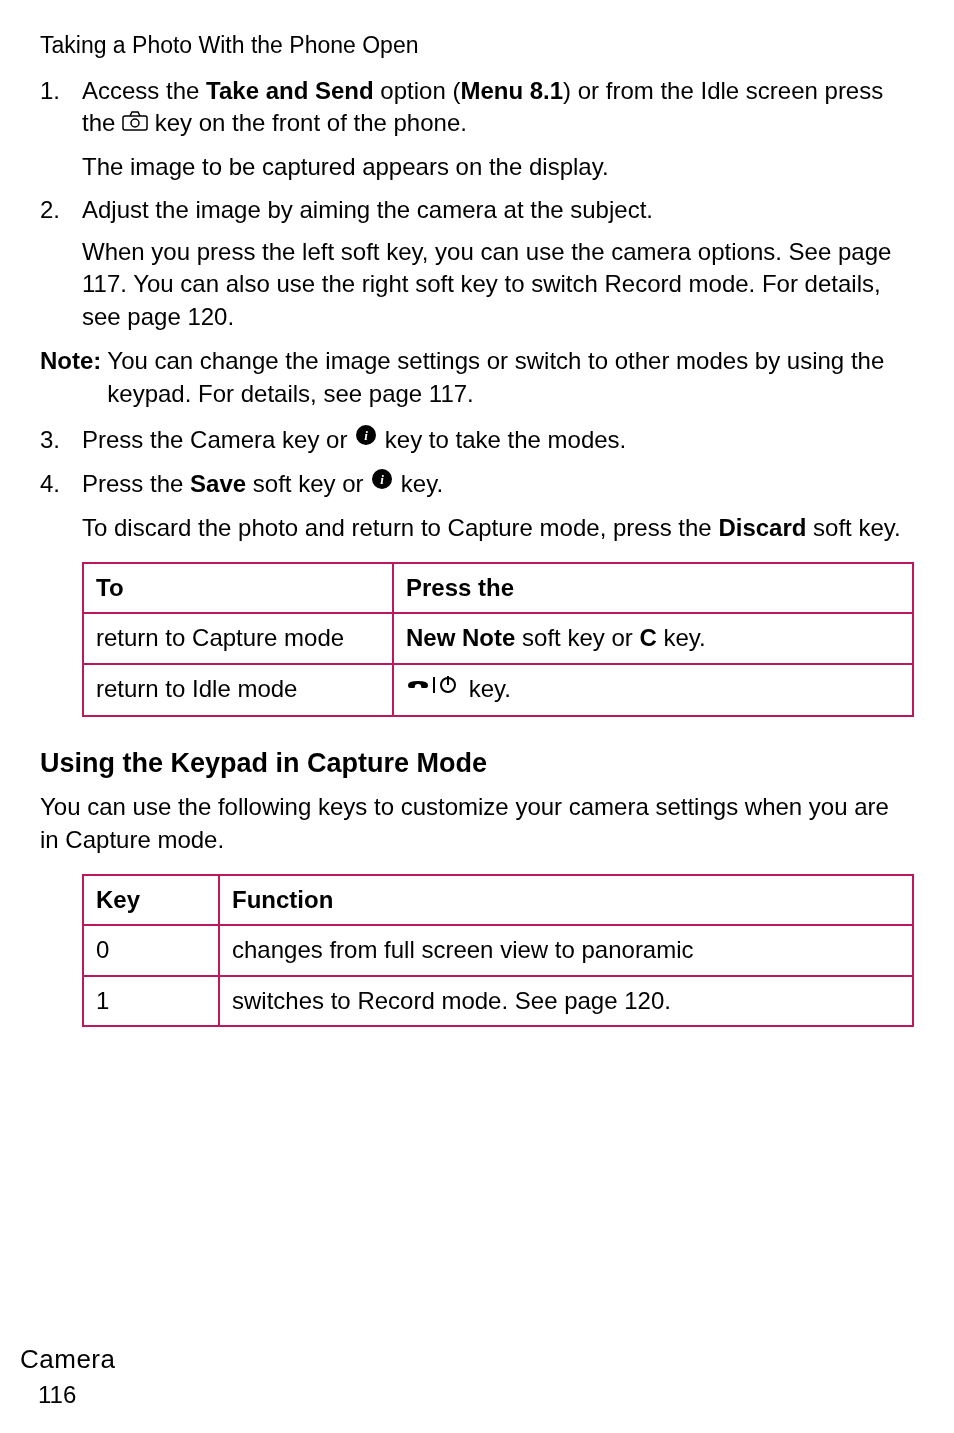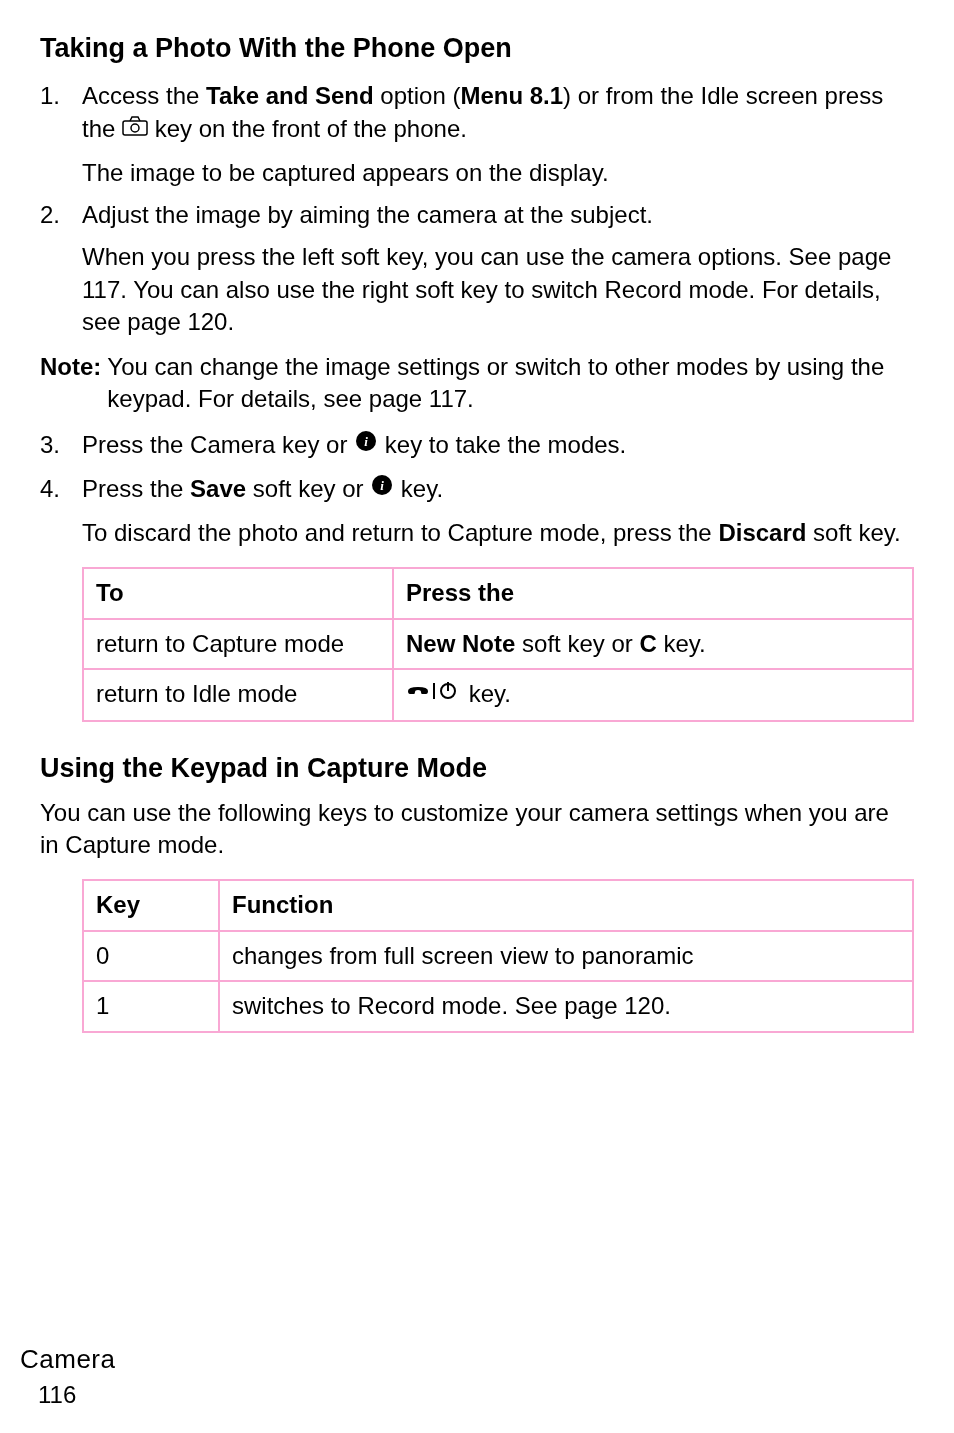--- a/index.html
+++ b/index.html
@@ -8,22 +8,22 @@
     font-size: 24px;
     line-height: 1.35;
     color: #000;
     background: #fff;
     width: 954px;
     min-height: 1433px;
     padding: 30px 40px 20px 40px;
     position: relative;
   }
   h2.section-heading {
-    font-size: 27px;
-    font-weight: bold;
+    font-size: 23px;
+    font-weight: normal;
     margin-bottom: 14px;
   }
   h2.sub-heading {
     font-size: 27px;
     font-weight: bold;
     margin-top: 28px;
     margin-bottom: 10px;
   }
   .ol-item {
     display: flex;
@@ -53,21 +53,21 @@
     top: -2px;
   }
   table {
     border-collapse: collapse;
     margin-left: 42px;
     margin-top: 18px;
     margin-bottom: 10px;
   }
   table.full { width: 832px; }
   th, td {
-    border: 2px solid #f9a8d4;
+    border: 2px solid #be185d;
     padding: 8px 12px;
     text-align: left;
     vertical-align: top;
     font-size: 24px;
   }
   th { font-weight: bold; }
   .footer {
     position: absolute;
     bottom: 22px;
     left: 20px;

